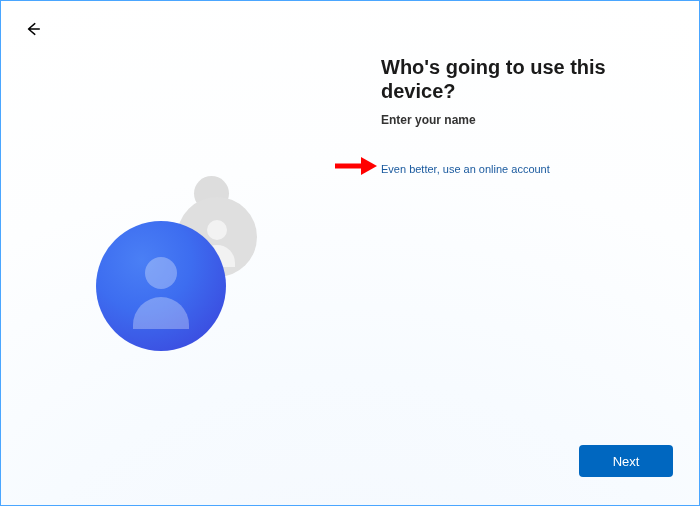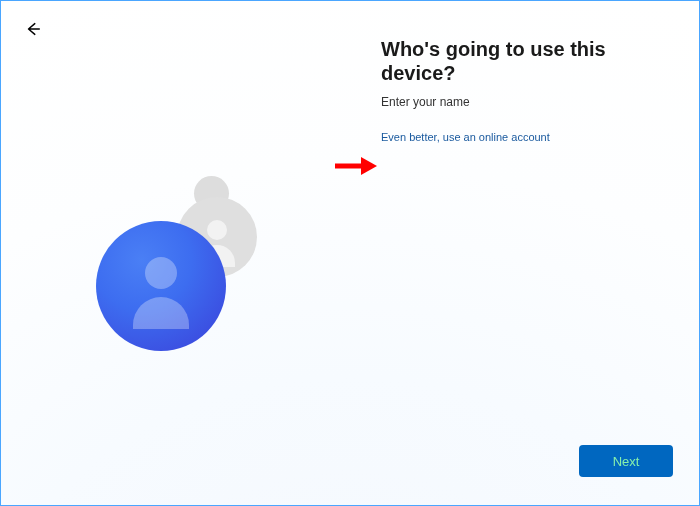--- a/index.html
+++ b/index.html
@@ -64,35 +64,36 @@
     width: 36px; height: 22px;
     background: rgba(255,255,255,0.6);
     border-radius: 18px 18px 0 0;
     margin-top: 5px;
   }
   .deco-med-inner { display:flex; flex-direction:column; align-items:center; justify-content:center; position:relative; top:6px;}
 
   
   .content {
     position: absolute;
-    left: 380px; top: 36px;
+    left: 380px; top: 54px;
     width: 286px;
   }
   .title {
     font-size: 20px; font-weight: 600; color: #1a1a1a;
     margin-bottom: 10px;
     line-height: 1.2;
   }
   .subtitle {
     font-size: 11px; color: #6f6f6f;
     margin-bottom: 30px;
   }
   .field-label {
     font-size: 12px; color: #333;
-    margin-bottom: 0;
+    margin-bottom: 14px;
+    font-weight: bold;
   }
   .name-input {
     width: 225px;
     font-size: 12px;
     padding: 5px 8px;
     border: 1px solid #cfcfcf;
     border-bottom: 2px solid #0067c0;
     border-radius: 4px 4px 0 0;
     outline: none;
     background: #fff;
@@ -124,21 +125,21 @@
     width: 44px; height: 26px;
     pointer-events: none;
   }
 
   
   .next-btn {
     position: absolute;
     right: 26px; bottom: 28px;
     width: 94px; height: 32px;
     background: #0067c0;
-    color: #86efac;
+    color: #ffffff;
     font-size: 13px;
     border: none;
     border-radius: 4px;
     cursor: pointer;
     margin-top: 24px;
   }
 </style>
 </head>
 <body>
 

